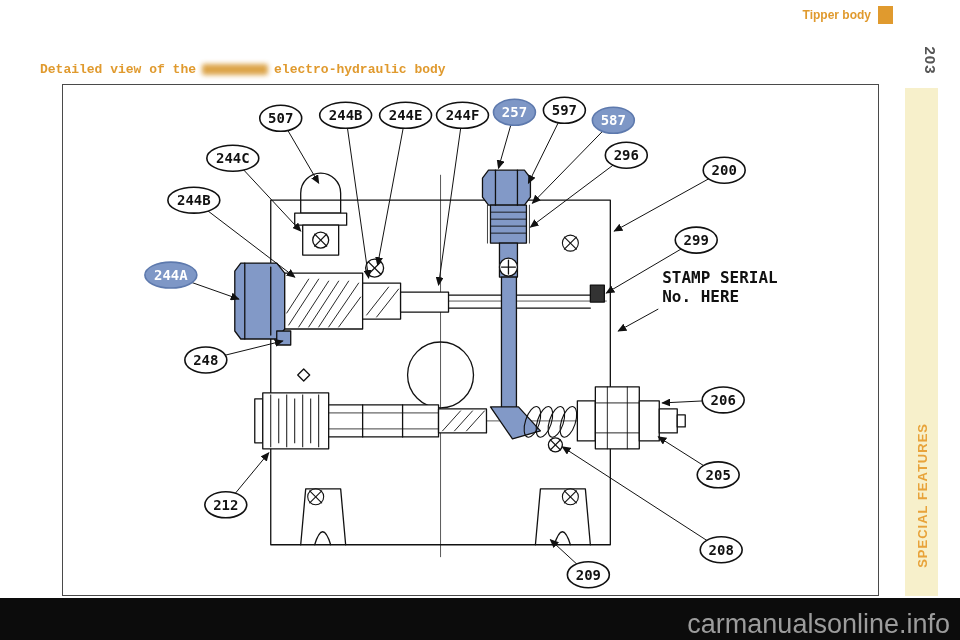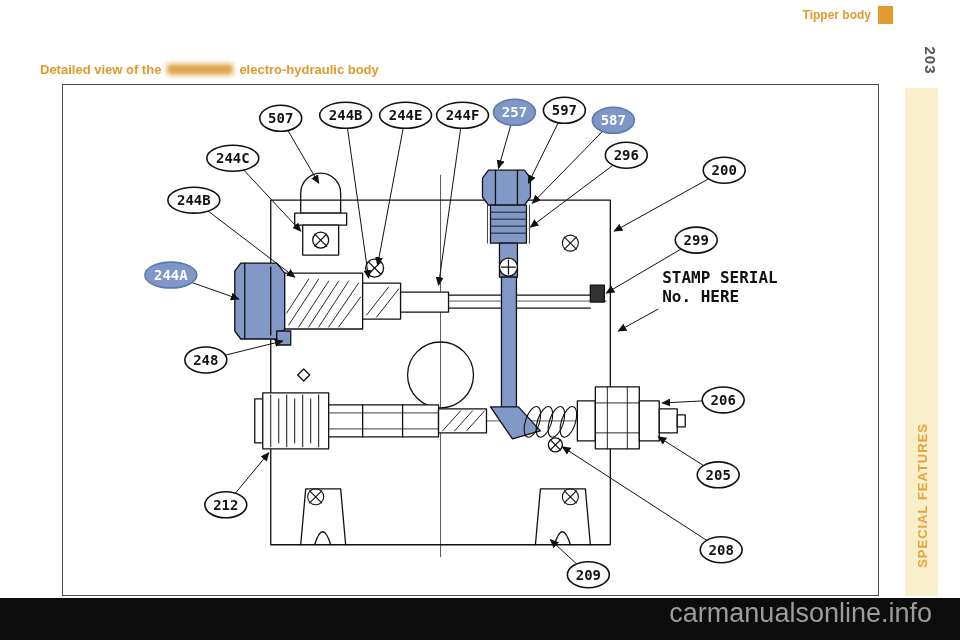--- a/index.html
+++ b/index.html
@@ -14,39 +14,39 @@
   .page-number { position:absolute; top:52px; right:16px; transform:rotate(90deg);
                  color:#555; font-weight:bold; font-size:15px; letter-spacing:1px; }
 
   .sidebar-band { position:absolute; right:22px; top:88px; width:33px; height:508px;
                   background:#F7F0CB; }
   .sidebar-label { position:absolute; bottom:28px; left:10px; writing-mode:vertical-rl;
                    transform:rotate(180deg); color:#E8A33A; font-weight:bold;
                    font-size:13px; letter-spacing:1px; white-space:nowrap; }
 
   .doc-title { position:absolute; top:62px; left:40px; color:#E09A2E; font-weight:bold;
-               font-size:13px; display:flex; align-items:center; gap:6px; }
+               font-size:13px; display:flex; align-items:center; gap:6px;font-family:Liberation Mono, monospace; }
   .redacted { display:inline-block; width:66px; height:11px; background:#D89A35;
               filter:blur(2.5px); border-radius:2px; opacity:.9; }
 
   .diagram-box { position:absolute; left:62px; top:84px; width:817px; height:512px;
                  border:1px solid #4a4a4a; background:#fff; }
   .diagram-box svg { width:100%; height:100%; display:block; }
 
   .leader { stroke:#111; stroke-width:1; }
   .oval   { fill:#fff; stroke:#111; stroke-width:1.6; }
   .oval.hl{ fill:#7E97C6; stroke:#5D79AD; }
   .oval-label { font-family:"DejaVu Sans Mono", monospace; font-weight:bold; font-size:14px;
                 text-anchor:middle; fill:#111; }
   .oval-label.hl-text { fill:#fff; }
   .stamp { font-family:"DejaVu Sans Mono", monospace; font-weight:bold; font-size:16px; fill:#111; }
 
   .watermark-bar { position:absolute; left:0; bottom:0; width:960px; height:42px;
-                   background:#0C0C0C; display:flex; align-items:flex-start;
-                   justify-content:flex-end; padding-right:28px; }
+                   background:#0C0C0C; display:flex; align-items:flex-end;
+                   justify-content:flex-end; padding-right:10px; }
   .watermark { color:#9C9C9C; font-size:27px; }
 </style>
 </head>
 <body>
 
 <div class="page">
 
   <div class="header">
     <span class="section-label">Tipper body</span>
     <span class="header-block"></span>

